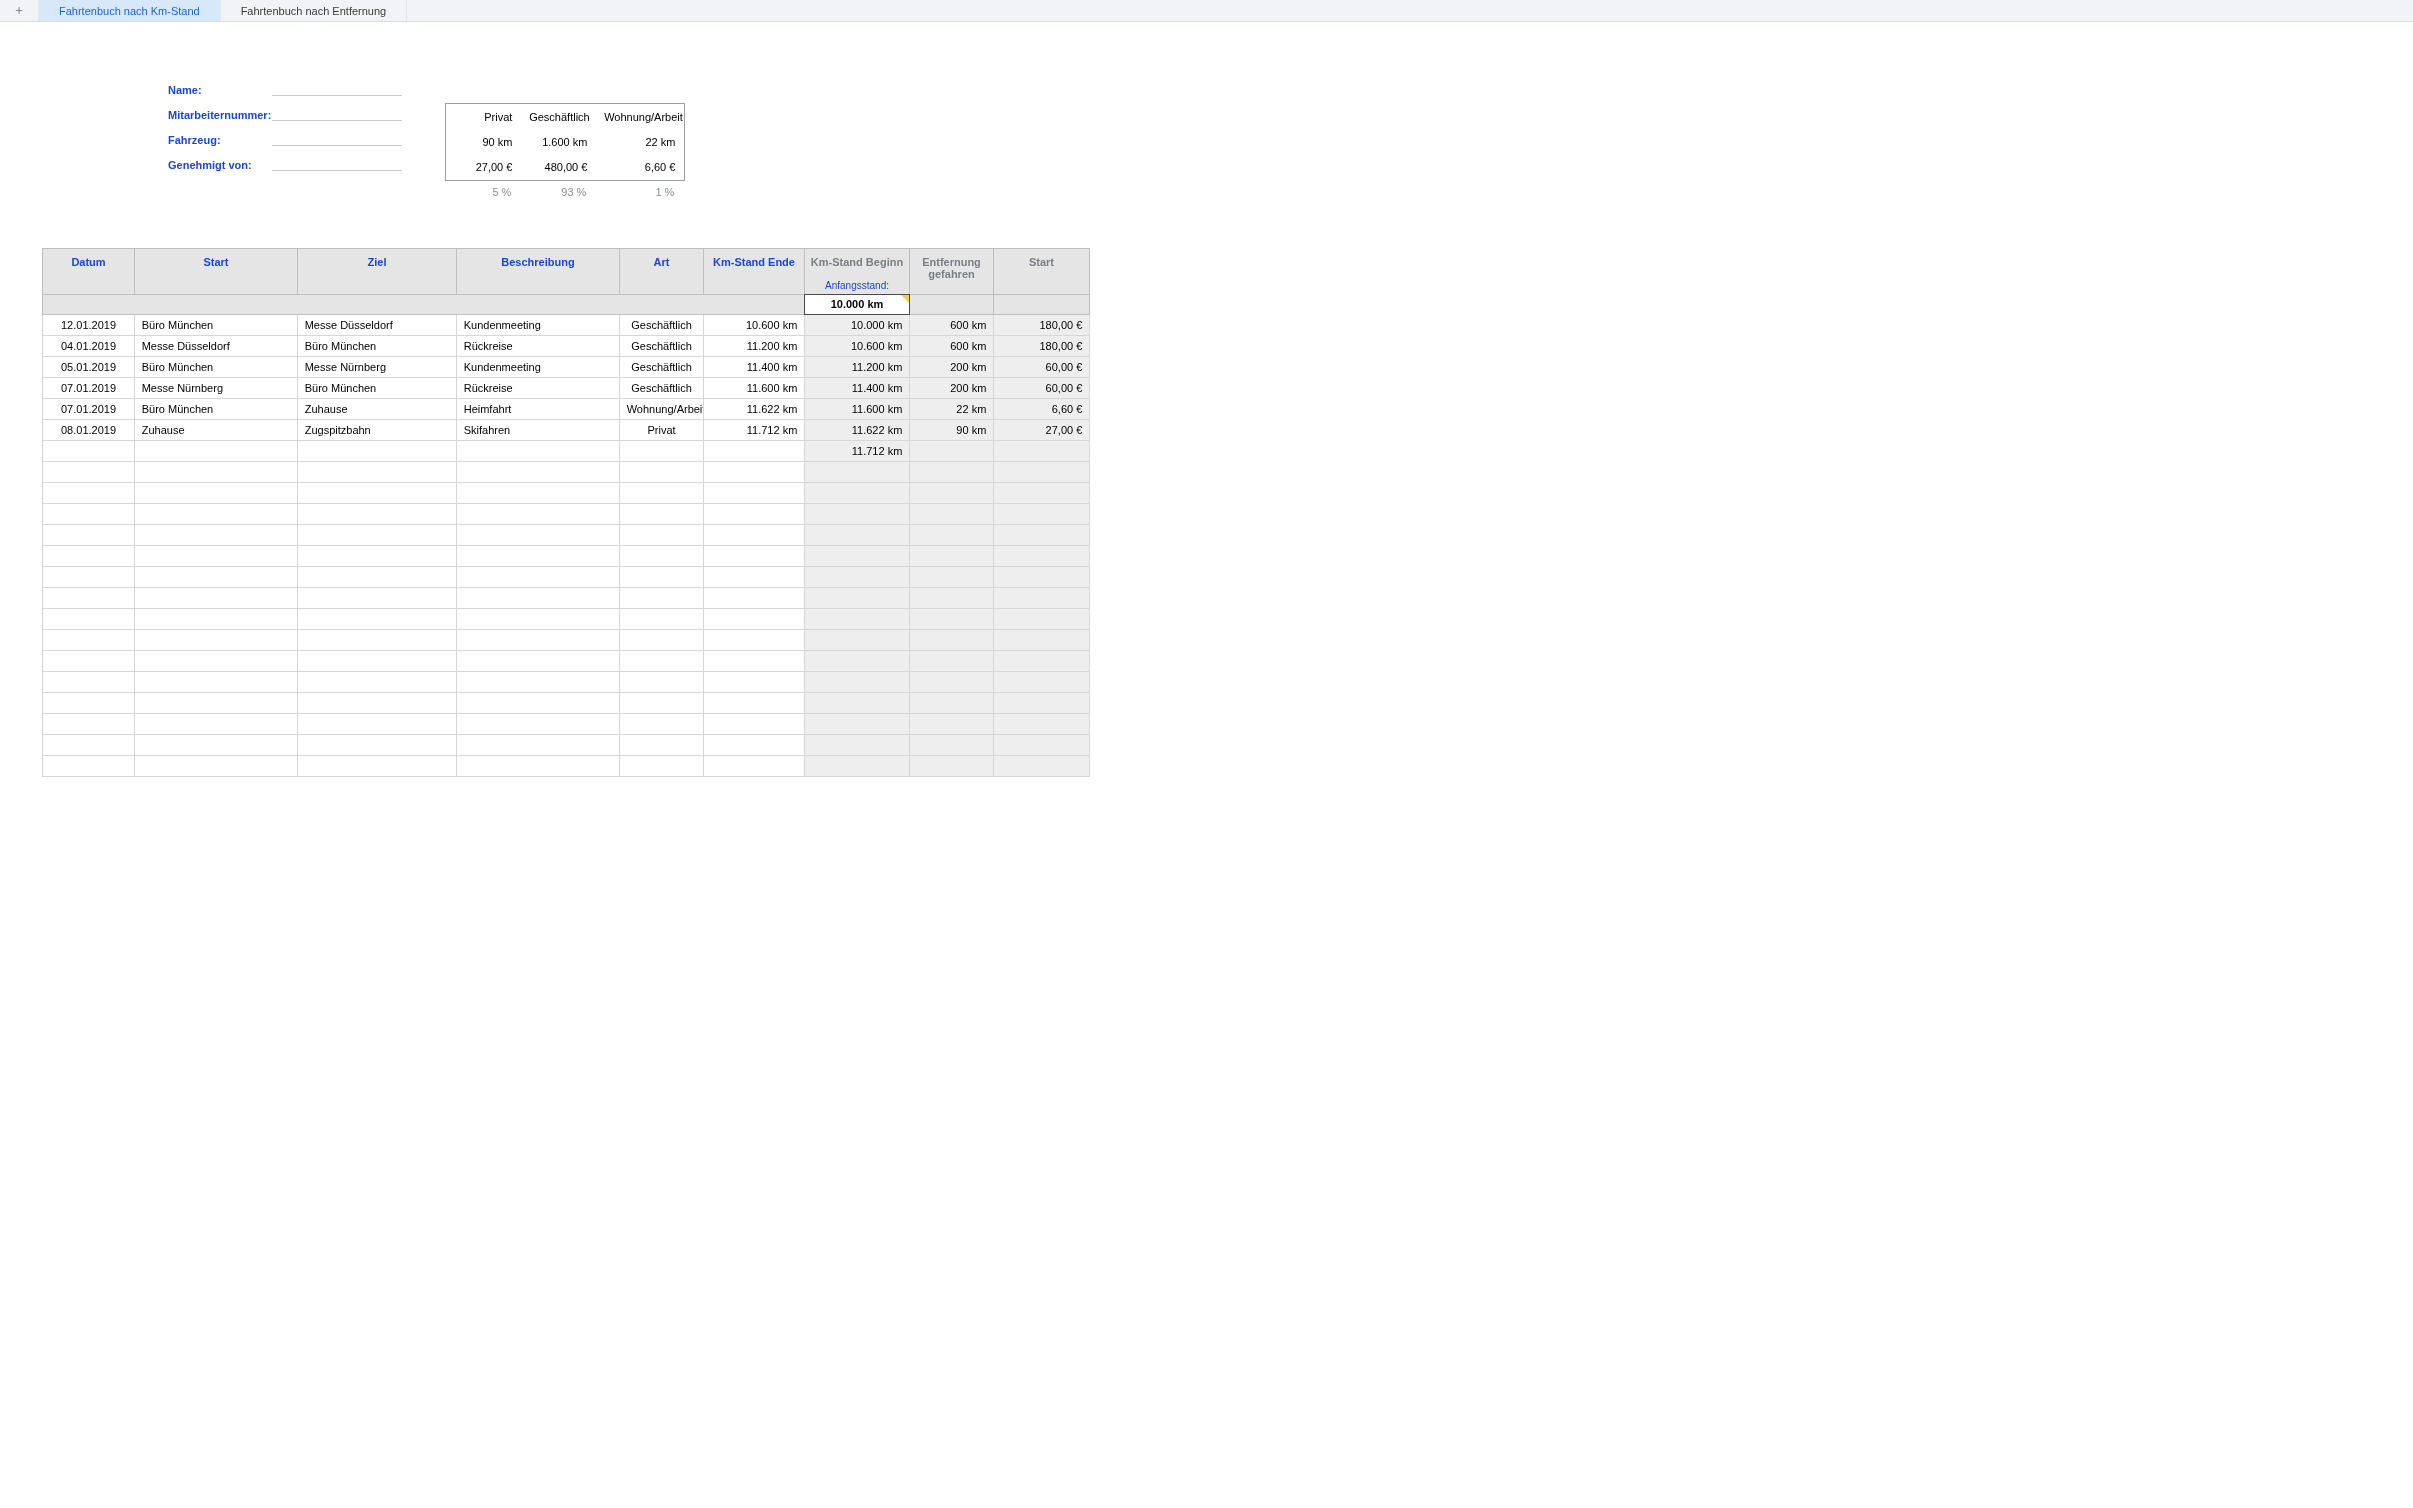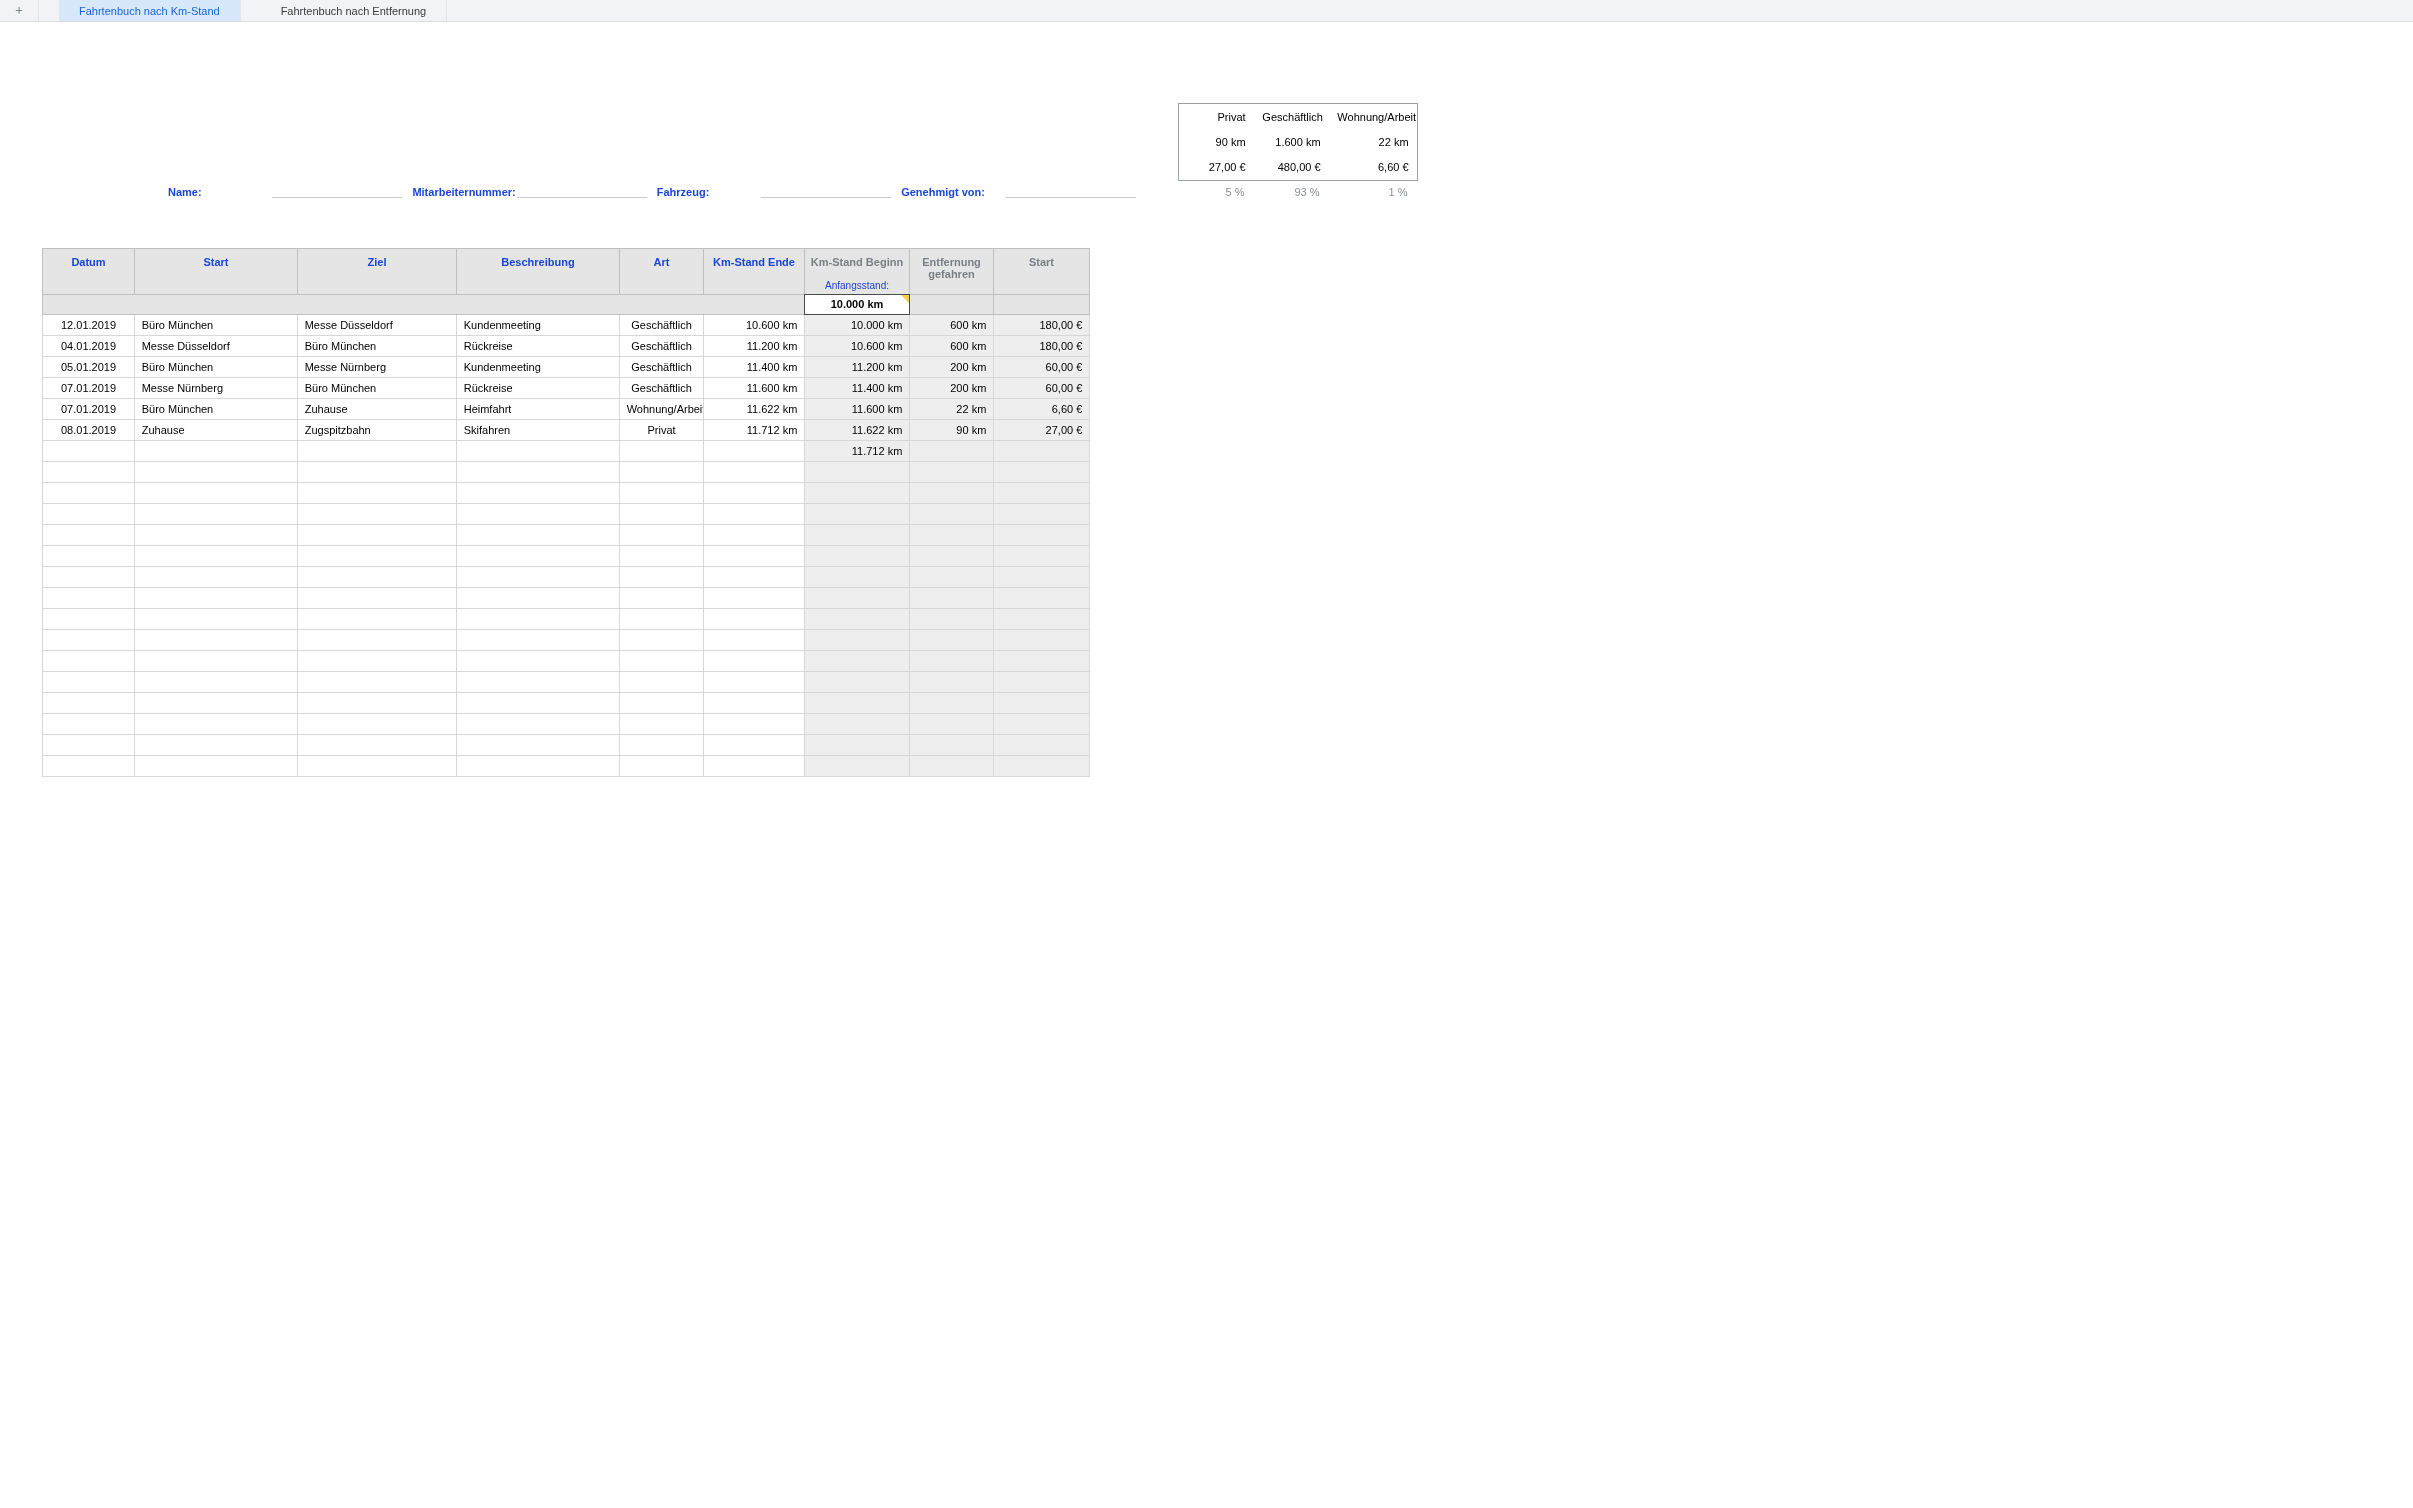--- a/index.html
+++ b/index.html
@@ -30,40 +30,39 @@
     font-weight:300;
   }
   .tab {
     padding:4px 20px;
     display:flex;
     align-items:center;
     font-size:11px;
     color:#3b3b3b;
     border-right:0.8px solid #e3e6ea;
     cursor:pointer;
-    margin-left:20px;
   }
   .tab.active {
     background:#d8e8fb;
     color:#1a63d6;
   }
 
   .sheet {
     padding:59px 42px 34px 42px;
   }
 
   
   .hdr {
     display:flex;
     gap:34px;
     margin-left:126px;
   }
   .hdr-col {
     display:flex;
-    flex-direction:row;
+    flex-direction:column;
     gap:10px;
   }
   .pair {
     display:flex;
     align-items:flex-end;
     gap:8.4px;
   }
   .pair .lbl {
     width:96px;
     font-weight:700;

